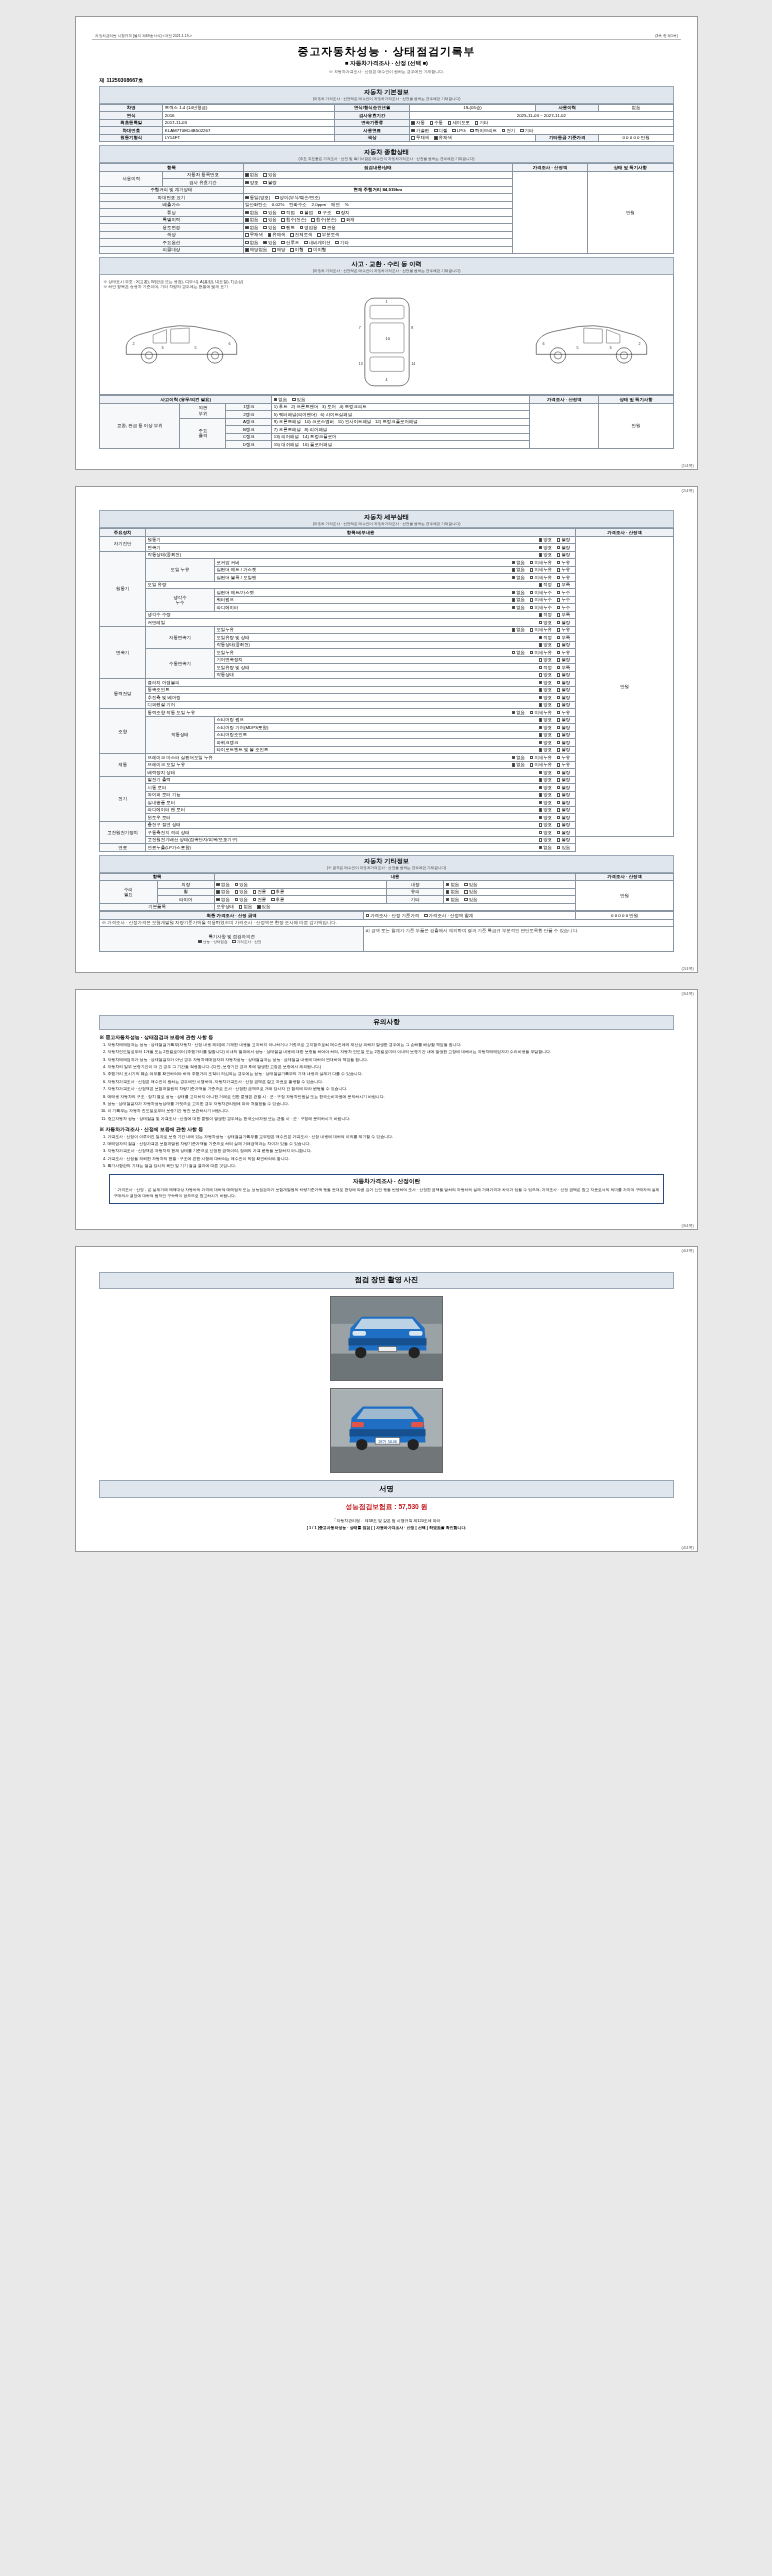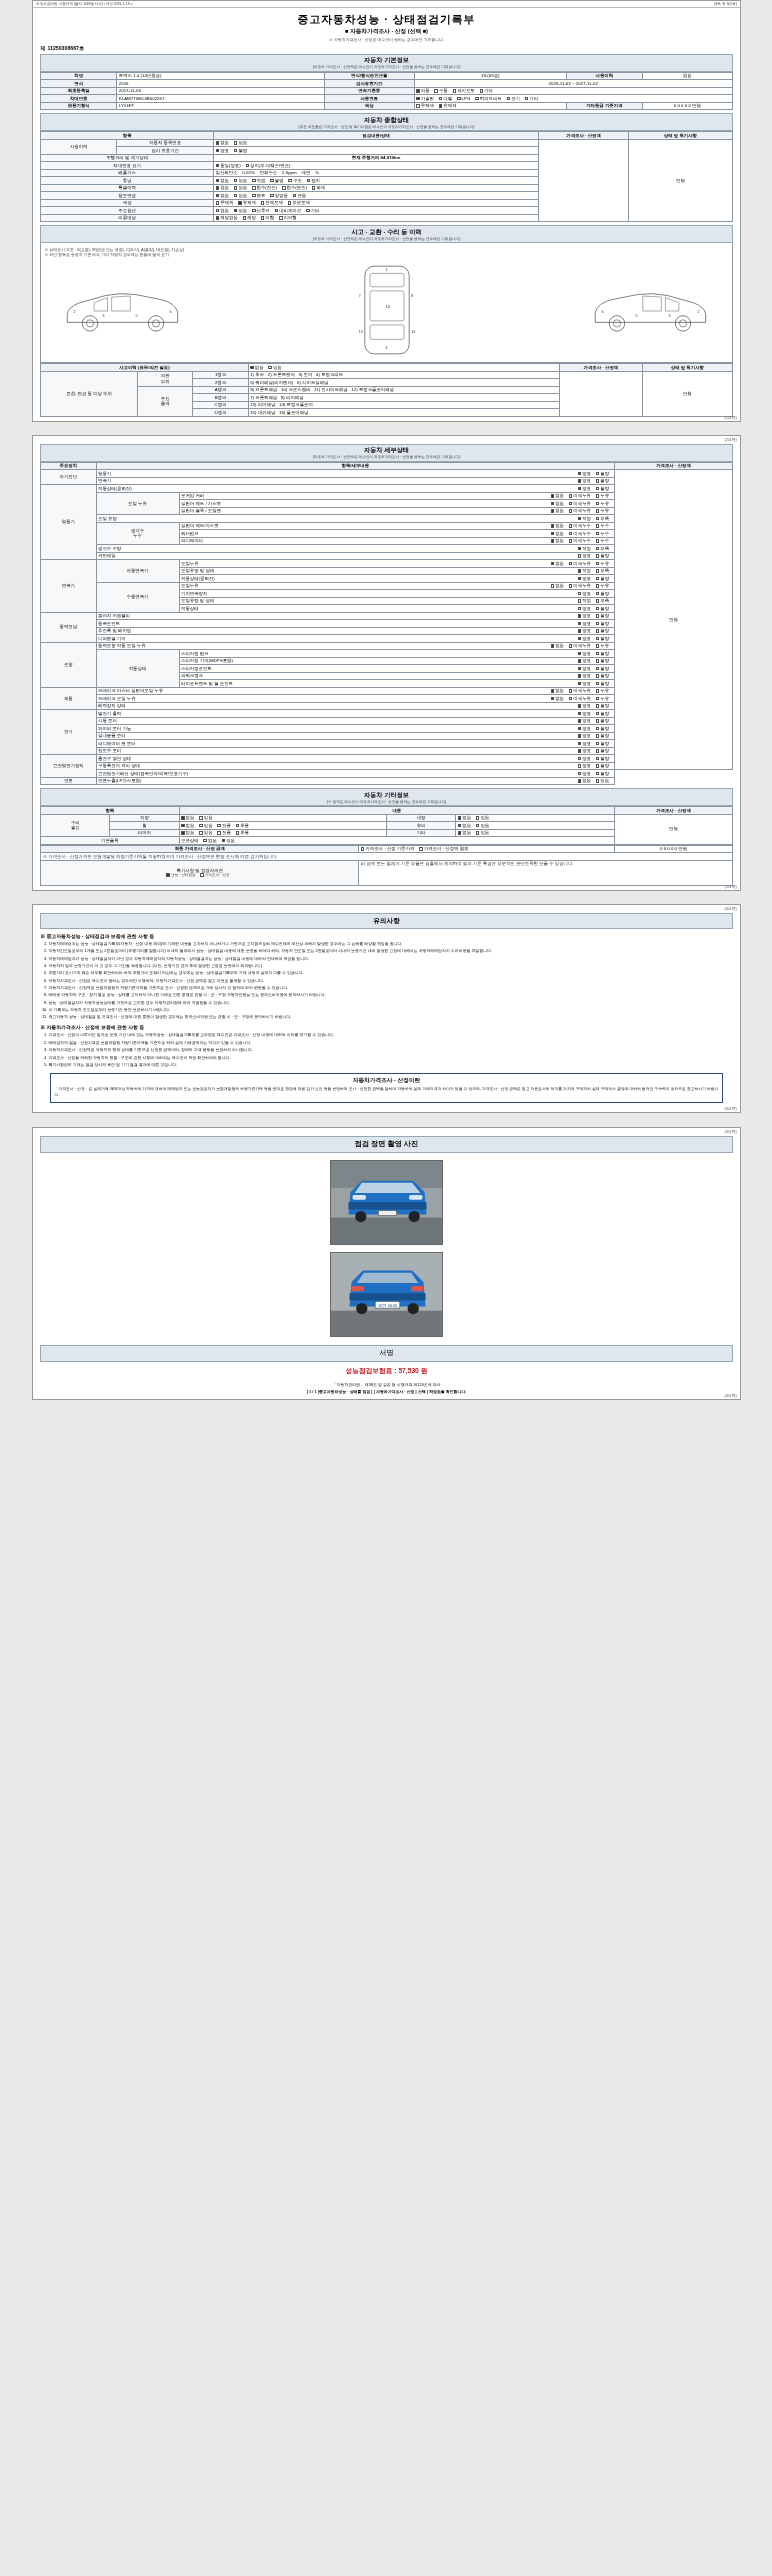--- a/index.html
+++ b/index.html
@@ -5,26 +5,26 @@
   * { box-sizing: border-box; }
   html, body { margin:0; padding:0; }
   body {
     width:773px;
     background:#e9e9e9;
     font-family:"Liberation Sans", sans-serif;
     color:#000;
     font-size:5.7px;
   }
   .page {
-    width:709px;
-    margin:0 auto;
+    width:623px;
+    margin:16px auto;
     background:#fff;
     border:0.5px solid #999;
     position:relative;
-    padding:0;
+    padding:16px;
   }
   .page + .page { margin-top:13.4px; }
   .sheet-note {
     position:absolute; right:3.1px; top:1px; font-size:4.1px; color:#666;
   }
   .sheet-note-bottom {
     position:absolute; right:3.1px; bottom:1px; font-size:4.1px; color:#666;
   }
   .topstrip {
     font-size:3.6px; color:#333; padding:1px 3.1px; border-bottom:0.5px solid #bbb;
@@ -90,21 +90,21 @@
   .box-declare .t { text-align:center; font-weight:bold; font-size:5.7px; margin-bottom:2.1px; }
   .box-declare p { font-size:3.8px; line-height:1.55; margin:0; text-align:justify; }
 
   
   .photo-title { text-align:center; font-weight:bold; font-size:7.2px;
     background:#dfe6ee; border:0.5px solid #9aa7b5; padding:2.6px; margin:0; }
   .photos { padding:7.2px 0; display:flex; flex-direction:column; align-items:center; gap:7.2px; }
   .photo {
     width:113px; height:85px; border:0.5px solid #666; position:relative; overflow:hidden;
   }
-  .sign-title { text-align:center; font-weight:normal; font-size:7.2px;
+  .sign-title { text-align:center; font-weight:bold; font-size:7.2px;
     background:#dfe6ee; border:0.5px solid #9aa7b5; padding:2.6px; margin:0; }
   .fee { text-align:center; color:#c4161c; font-weight:bold; font-size:6.7px; padding:5.2px 0; }
   .footline { text-align:center; font-size:3.9px; padding:1px 0; }
   .footline.b { font-weight:bold; }
   .smallnote { font-size:3.6px; color:#333; }
   .accident-sum td { font-size:4.1px; }
 </style>
 </head>
 <body>
 

